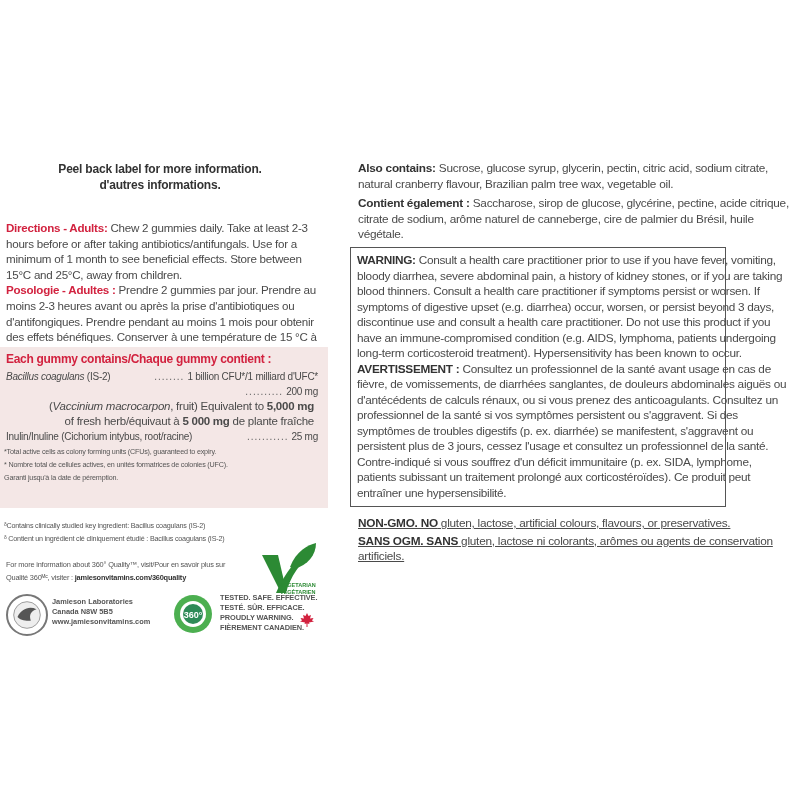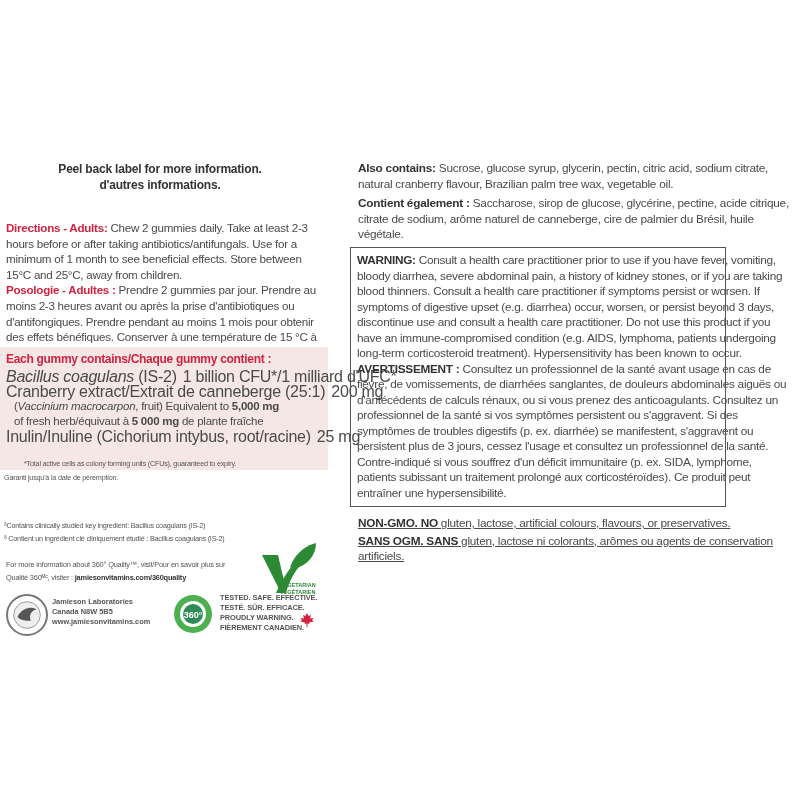--- a/index.html
+++ b/index.html
@@ -16,26 +16,27 @@
     color: #333; font-stretch: condensed; letter-spacing: -0.2px;
   }
   .directions {
     position: absolute; top: 220px; left: 6px; width: 318px;
     font-size: 11.6px; line-height: 15.6px; color: #4a4a4a; letter-spacing: -0.25px;
   }
   .directions p { margin: 0; }
   .red { color: #d2223f; font-weight: bold; }
 
   .ingredients-box {
-    position: absolute; top: 347px; left: 0; width: 328px; height: 123px;
+    position: absolute; top: 347px; left: 0; width: 328px; height: 161px;
     background: #f4e7e6;
+    text-align: right;
   }
   .ing-title { position: absolute; top: 5px; left: 6px; font-size: 12px; font-weight: bold; color: #d2223f; letter-spacing: -0.3px; }
   .ing-row {
-    position: absolute; left: 6px; width: 312px; font-size: 16px; line-height: 15px; color: #4a4a4a;
+    position: absolute; left: 6px; width: 312px; font-size: 10px; line-height: 15px; color: #4a4a4a;
     display: flex; justify-content: space-between; letter-spacing: -0.25px; white-space: nowrap;
   }
   .ing-row .lbl { white-space: nowrap; }
   .ing-row .dots { flex: 1; overflow: hidden; color: #666; margin: 0 3px; letter-spacing: 1px; }
   .ing-note {
     position: absolute; left: 14px; width: 300px; font-size: 11.5px; line-height: 15px; color: #4a4a4a; letter-spacing: -0.25px;
   }
   .footnote { position: absolute; left: 4px; font-size: 7.2px; line-height: 12px; color: #555; letter-spacing: -0.2px; white-space: nowrap; }
 
   .claims { position: absolute; left: 4px; font-size: 7.2px; line-height: 12px; color: #555; letter-spacing: -0.2px; white-space: nowrap; }
@@ -81,35 +82,35 @@
   <div class="ingredients-box">
     <div class="ing-title">Each gummy contains/Chaque gummy contient :</div>
 
     <div class="ing-row" style="top:22px;">
       <span class="lbl"><i>Bacillus coagulans</i><span> (IS-2)</span></span>
       <span class="dots">........</span>
       <span>1 billion CFU*/1 milliard d'UFC*</span>
     </div>
 
     <div class="ing-row" style="top:37px;">
-      <span class="lbl">Cranberry extract/Extrait de canneberge (25:1)</span>
       <span class="dots">..........</span>
       <span>200 mg</span>
     </div>
 
     <div class="ing-note" style="top:52px;"><span>(</span><i>Vaccinium macrocarpon</i><span>, fruit) Equivalent to </span><b>5,000 mg</b></div>
     <div class="ing-note" style="top:67px;"><span>of fresh herb/équivaut à </span><b>5 000 mg</b><span> de plante fraîche</span></div>
 
     <div class="ing-row" style="top:82px;">
       <span class="lbl">Inulin/Inuline (Cichorium intybus, root/racine)</span>
       <span class="dots">...........</span>
       <span>25 mg</span>
     </div>
 
-    <div class="footnote" style="top:111px;margin-left:20px;">*Total active cells as colony forming units (CFUs), guaranteed to expiry.</div>
+    <div class="footnote" style="top:99px;">*Total active cells as colony forming units (CFUs), guaranteed to expiry.</div>
+    <div class="footnote" style="top:112px;">* Nombre total de cellules actives, en unités formatrices de colonies (UFC).</div>
     <div class="footnote" style="top:125px;">  Garanti jusqu'à la date de péremption.</div>
   </div>
 
   <div class="claims" style="top:520px;">ᵟContains clinically studied key ingredient: Bacillus coagulans (IS-2)</div>
   <div class="claims" style="top:533px;">ᵟ Contient un ingrédient clé cliniquement étudié : Bacillus coagulans (IS-2)</div>
 
   <div class="more-info">
     <span>For more information about 360° Quality™, visit/Pour en savoir plus sur Qualité 360ᴹᶜ, visiter : </span><b>jamiesonvitamins.com/360quality</b>
   </div>
 

